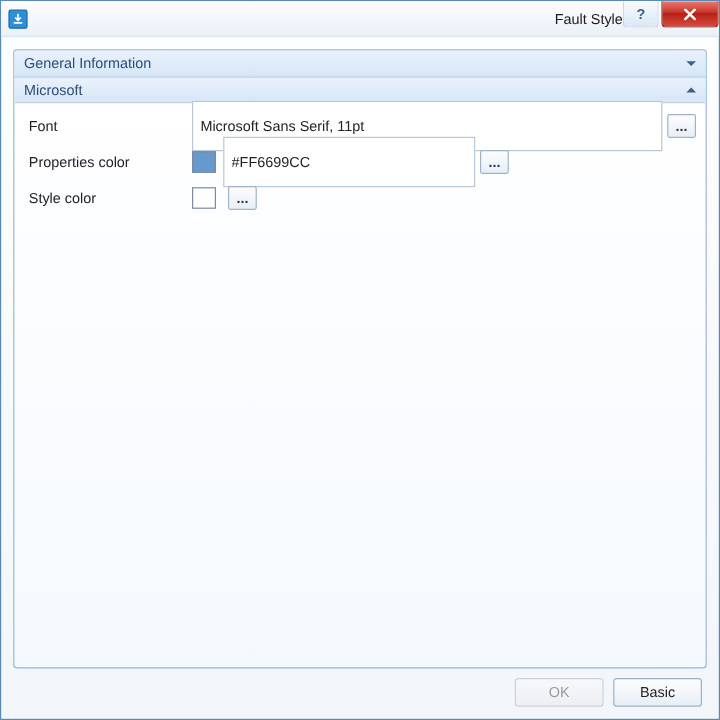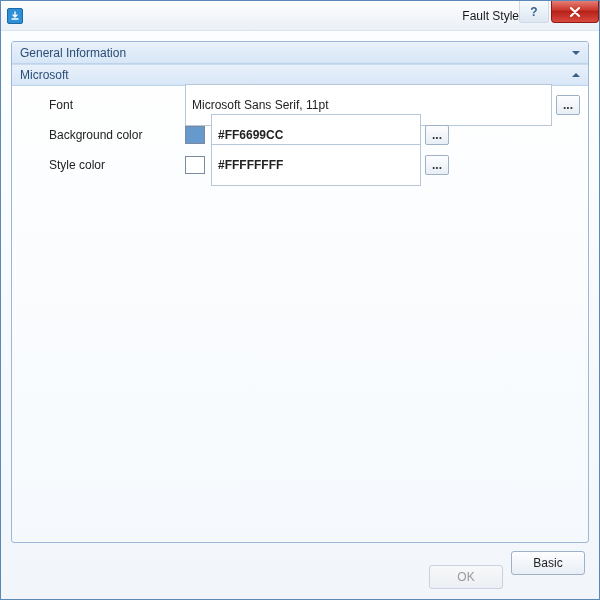--- a/index.html
+++ b/index.html
@@ -31,35 +31,35 @@
   
   .group-header { height:22px; display:flex; align-items:center; padding:0 8px; background:linear-gradient(#e9f1fb,#d7e6f6); border-top:1px solid #c9dcf0; border-bottom:1px solid #bdd3ec; color:#2a4d76; }
   .group-header.first { border-top:none; }
   .group-header .spacer { flex:1; }
   .chev { width:0; height:0; border-left:4px solid transparent; border-right:4px solid transparent; }
   .chev.down { border-top:4px solid #3b5e87; }
   .chev.up { border-bottom:4px solid #3b5e87; }
 
   
   .props { padding:6px 8px 8px 8px; }
-  .row { display:flex; align-items:center; height:26px; margin-bottom:4px;margin-left:25px; }
+  .row { display:flex; align-items:center; height:26px; margin-bottom:4px; }
   .lbl { width:140px; color:#222; padding-left:4px; }
   .swatch { width:20px; height:18px; border:1px solid #7a8aa0; margin-right:6px; }
   .field { flex:1; height:20px; border:1px solid #b7c7da; background:#fff; padding:20px 6px; font:inherit; color:#222; outline:none; }
   .ellipsis { width:24px; height:20px; margin-left:4px; border:1px solid #9fb1c7; background:linear-gradient(#fdfdfe,#e8eef6); border-radius:2px; display:flex; align-items:center; justify-content:center; cursor:default; font-weight:bold; color:#333; line-height:1; }
   .row.font .field { flex:1; }
 
   .flexfill { flex:1; }
 
   
   .btnbar { display:flex; justify-content:flex-end; gap:8px; padding:8px 4px 2px 4px; }
   .btn { min-width:74px; height:24px; border:1px solid #9fb1c7; border-radius:3px; background:linear-gradient(#fdfdfe,#e8eef6); padding:0 12px; display:flex; align-items:center; justify-content:center; color:#222; cursor:default; }
-  .btn.disabled { color:#9a9a9a; background:linear-gradient(#f7f8fa,#eceff3); border-color:#c9d2de;margin-top:14px; }
+  .btn.disabled { color:#9a9a9a; background:linear-gradient(#f7f8fa,#eceff3); border-color:#c9d2de; }
 
-  .row .short { flex:0 0 210px;font-weight:bold; }
+  .row .short { flex:0 0 210px; }
 </style>
 </head>
 <body>
 
 <div class="window">
 
   <div class="titlebar">
     <div class="app-icon">
       <svg viewBox="0 0 10 10">
           <rect x="0" y="0" width="10" height="10" fill="#2d8fd6"></rect>
@@ -97,30 +97,29 @@
 
         <div class="props">
 
           <div class="row font">
             <div class="lbl">Font</div>
             <input class="field" value="Microsoft Sans Serif, 11pt" style="">
             <div class="ellipsis">...</div>
           </div>
 
           <div class="row">
-            <div class="lbl">Background color</div>
+            <div class="lbl">Properties color</div>
             <div class="swatch" style="background:#6699CC"></div>
             <input class="field short" value="#FF6699CC" style="">
             <div class="ellipsis">...</div>
           </div>
 
           <div class="row">
             <div class="lbl">Style color</div>
             <div class="swatch" style="background:#FFFFFF"></div>
-            <input class="field short" value="#FFFFFFFF" style="">
             <div class="ellipsis">...</div>
           </div>
 
         </div>
 
         <div class="flexfill"></div>
       </div>
     </div>
 
     <div class="btnbar">

